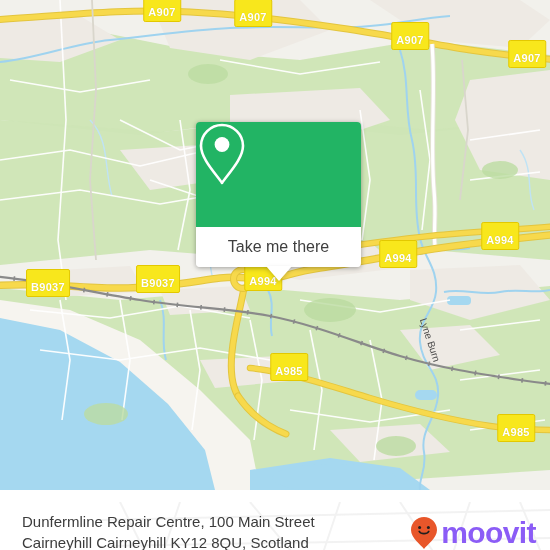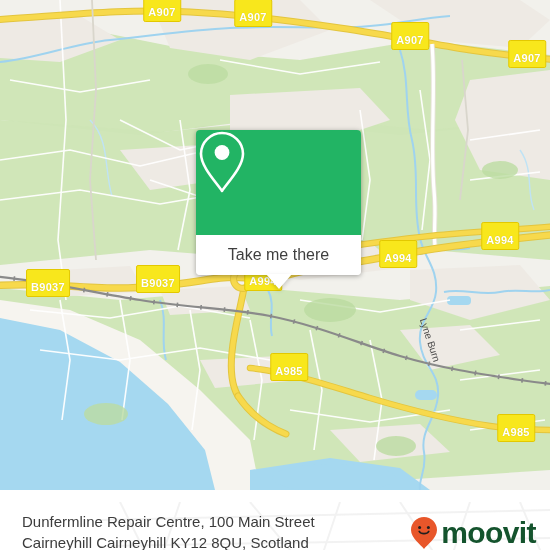--- a/index.html
+++ b/index.html
@@ -38,21 +38,21 @@
     position:absolute;
     font-size:10px;
     color:#4a4a4a;
     white-space:nowrap;
     transform-origin:center center;
   }
 
   
   .popup{
     position:absolute;
-    left:196px;top:130px;
+    left:196px;top:122px;
     width:165px;
     border-radius:4px;
     box-shadow:0 1px 5px rgba(0,0,0,.35);
     overflow:visible;
   }
   .popup-body{
     background:#22b464;
     height:105px;
     border-radius:4px 4px 0 0;
     display:flex;align-items:center;justify-content:center;
@@ -103,21 +103,21 @@
     position:absolute;left:22px;top:9px;
     font-size:15px;line-height:21px;color:#3c3c3c;
     white-space:nowrap;
   }
   .brand{
     position:absolute;right:14px;top:14px;
     display:flex;align-items:center;gap:2px;
   }
   .brand-word{
     font-size:30px;line-height:30px;font-weight:bold;
-    color:#14532d;letter-spacing:-.6px;
+    color:#8b5cf6;letter-spacing:-.6px;
   }
 </style>
 </head>
 <body>
 
 <div id="root">
 
   <div class="map">
     <svg width="550" height="490" viewBox="0 0 550 490">
       <defs>

